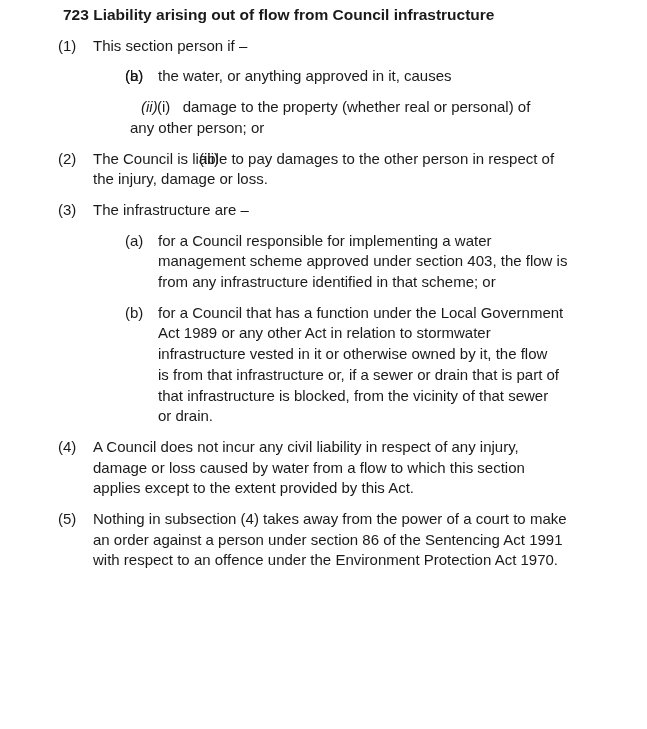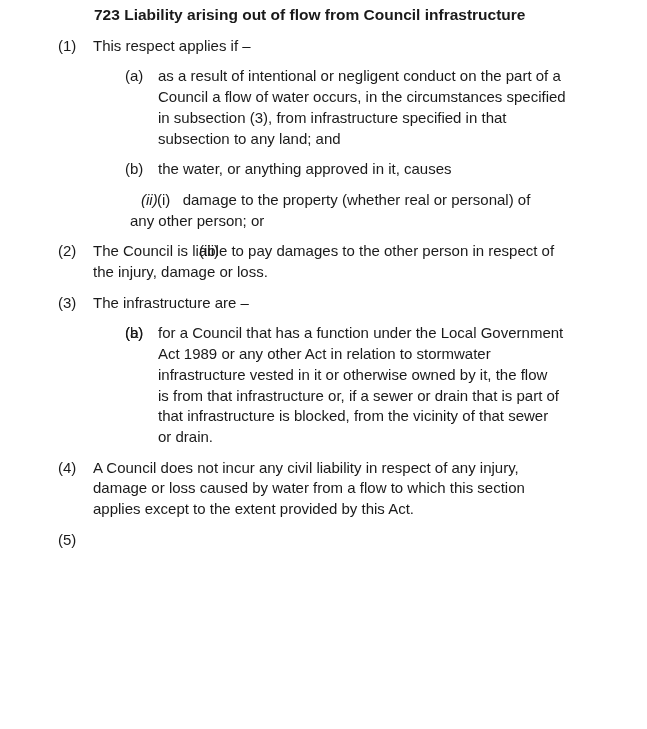--- a/index.html
+++ b/index.html
@@ -14,21 +14,21 @@
     background: #ffffff;
     overflow: hidden;
     box-sizing: border-box;
     padding-top: 5px;
     font-family: "Liberation Sans", sans-serif;
     font-size: 15px;
     line-height: 20.7px;
     color: #1a1a1a;
   }
   .heading {
-    margin: 0 0 10px 94px;
+    margin: 0 0 10px 63px;
     font-weight: bold;
     font-size: 15.5px;
   }
   .para {
     position: relative;
     margin: 0 0 10px 0;
   }
   .txt {
     white-space: pre-line;
   }
@@ -51,49 +51,50 @@
     font-style: italic;
   }
 </style>
 </head>
 <body>
 
 <div class="page">
 
   <h1 class="heading">723 Liability arising out of flow from Council infrastructure</h1>
 
-  <div class="para lvl1"><span class="lbl">(1)</span><span class="txt">This respect applies if –</span></div>
+  <div class="para lvl1"><span class="lbl">(1)</span><span class="txt">This section person if –</span></div>
 
-  <div class="para lvl2"><span class="lbl">(a)</span><span class="txt">as a result of intentional or negligent conduct on the part of a
-Council a flow of water occurs, in the circumstances specified
-in subsection (3), from infrastructure specified in that
-subsection to any land; and</span></div>
+  <div class="para lvl2"><span class="lbl">(a)</span></div>
 
   <div class="para lvl2"><span class="lbl">(b)</span><span class="txt">the water, or anything approved in it, causes</span></div>
 
   <div class="para lvl3"><span class="lbl">(i)</span></div>
 
   <div class="para lvl3-wrap"><span class="lbl">(ii)</span><span class="txt">damage to the property (whether real or personal) of
 any other person; or</span></div>
 
   <div class="para lvl3 wide"><span class="lbl">(iii)</span></div>
 
   <div class="para lvl1"><span class="lbl">(2)</span><span class="txt">The Council is liable to pay damages to the other person in respect of
 the injury, damage or loss.</span></div>
 
   <div class="para lvl1"><span class="lbl">(3)</span><span class="txt">The infrastructure are –</span></div>
 
-  <div class="para lvl2"><span class="lbl">(a)</span></div>
+  <div class="para lvl2"><span class="lbl">(a)</span><span class="txt">for a Council responsible for implementing a water
+management scheme approved under section 403, the flow is
+from any infrastructure identified in that scheme; or</span></div>
 
   <div class="para lvl2"><span class="lbl">(b)</span><span class="txt">for a Council that has a function under the Local Government
 Act 1989 or any other Act in relation to stormwater
 infrastructure vested in it or otherwise owned by it, the flow
 is from that infrastructure or, if a sewer or drain that is part of
 that infrastructure is blocked, from the vicinity of that sewer
 or drain.</span></div>
 
   <div class="para lvl1"><span class="lbl">(4)</span><span class="txt">A Council does not incur any civil liability in respect of any injury,
 damage or loss caused by water from a flow to which this section
 applies except to the extent provided by this Act.</span></div>
 
-  <div class="para lvl1"><span class="lbl">(5)</span></div>
+  <div class="para lvl1"><span class="lbl">(5)</span><span class="txt">Nothing in subsection (4) takes away from the power of a court to make
+an order against a person under section 86 of the Sentencing Act 1991
+with respect to an offence under the Environment Protection Act 1970.</span></div>
 
 </div>
 
 </body></html>

